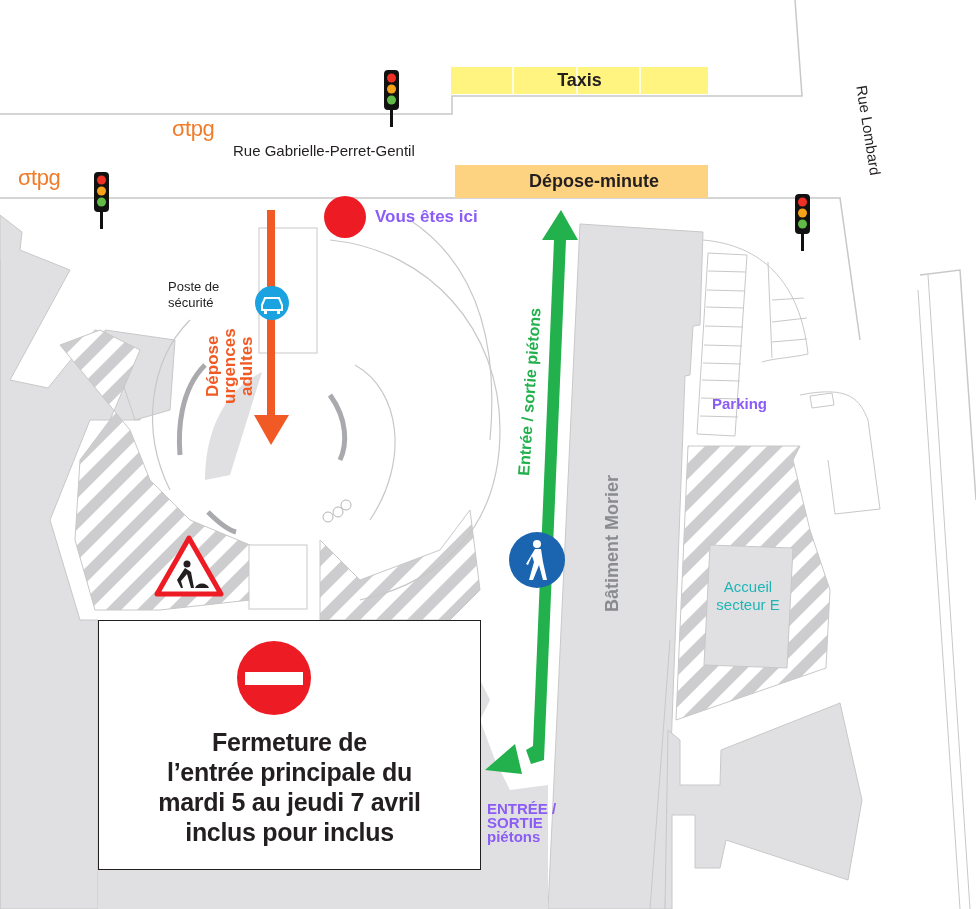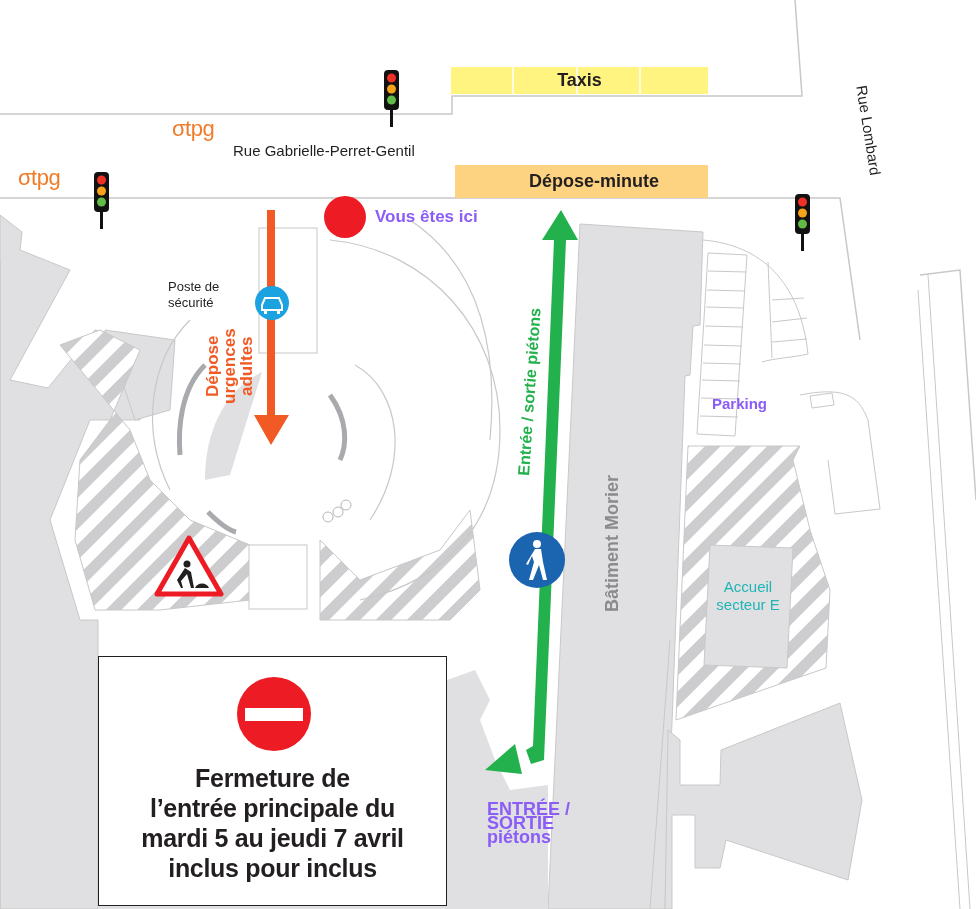--- a/index.html
+++ b/index.html
@@ -3,21 +3,21 @@
 <meta charset="utf-8">
 <style>
   html,body{margin:0;padding:0;background:#fff;}
   body{width:976px;height:909px;position:relative;overflow:hidden;font-family:"Liberation Sans",sans-serif;}
   #map{position:absolute;left:0;top:0;width:976px;height:909px;}
   .lbl{position:absolute;white-space:nowrap;}
   .street{font-size:15px;color:#231f20;}
   .tpg{font-weight:normal;font-size:22px;color:#f07c2a;letter-spacing:-0.5px;}
   .zone{position:absolute;display:flex;align-items:center;justify-content:center;font-weight:bold;font-size:18px;color:#231f20;}
   .black-b{font-weight:bold;color:#8b5cf6;}
-  .notice{position:absolute;left:98px;top:656px;width:349px;height:250px;background:#fff;border:1.5px solid #231f20;box-sizing:border-box;text-align:center;}
+  .notice{position:absolute;left:98px;top:620px;width:383px;height:250px;background:#fff;border:1.5px solid #231f20;box-sizing:border-box;text-align:center;}
   .notice .txt{position:absolute;left:0;right:0;top:106px;font-family:"Liberation Sans",sans-serif;font-weight:bold;font-size:25px;line-height:30px;color:#231f20;letter-spacing:-0.3px;}
   .vert{position:absolute;transform-origin:left top;white-space:nowrap;}
 </style>
 </head>
 <body>
 
 <svg id="map" viewBox="0 0 976 909" xmlns="http://www.w3.org/2000/svg">
   <defs>
     <pattern id="hatch" patternUnits="userSpaceOnUse" width="22" height="22" patternTransform="rotate(45)">
       <rect width="22" height="22" fill="#fff"></rect>
@@ -179,21 +179,21 @@
 
 <div class="vert" style="left:602px;top:612px;transform:rotate(-90deg);font-weight:bold;font-size:18px;color:#8a8b8e;">Bâtiment Morier</div>
 
 <div class="lbl black-b" style="left:712px;top:395px;font-size:15px;">Parking</div>
 
 <div class="lbl" style="left:706px;top:578px;width:84px;text-align:center;font-weight:normal;font-size:15px;line-height:18px;color:#1fb5b5;">
   <div>Accueil</div>
   <div>secteur E</div>
 </div>
 
-<div class="lbl black-b" style="left:487px;top:802px;font-size:18px;line-height:14px;">
+<div class="lbl black-b" style="left:487px;top:802px;font-size:15px;line-height:14px;">
   <div>ENTRÉE /</div>
   <div>SORTIE</div>
   <div>piétons</div>
 </div>
 
 <div class="notice">
   <svg style="position:absolute;left:137px;top:19px;" width="76" height="76" viewBox="0 0 76 76">
     <ellipse cx="38" cy="38" rx="37" ry="37" fill="#ed1c24"></ellipse>
     <rect x="9" y="32" width="58" height="13" fill="#fff"></rect>
   </svg>

